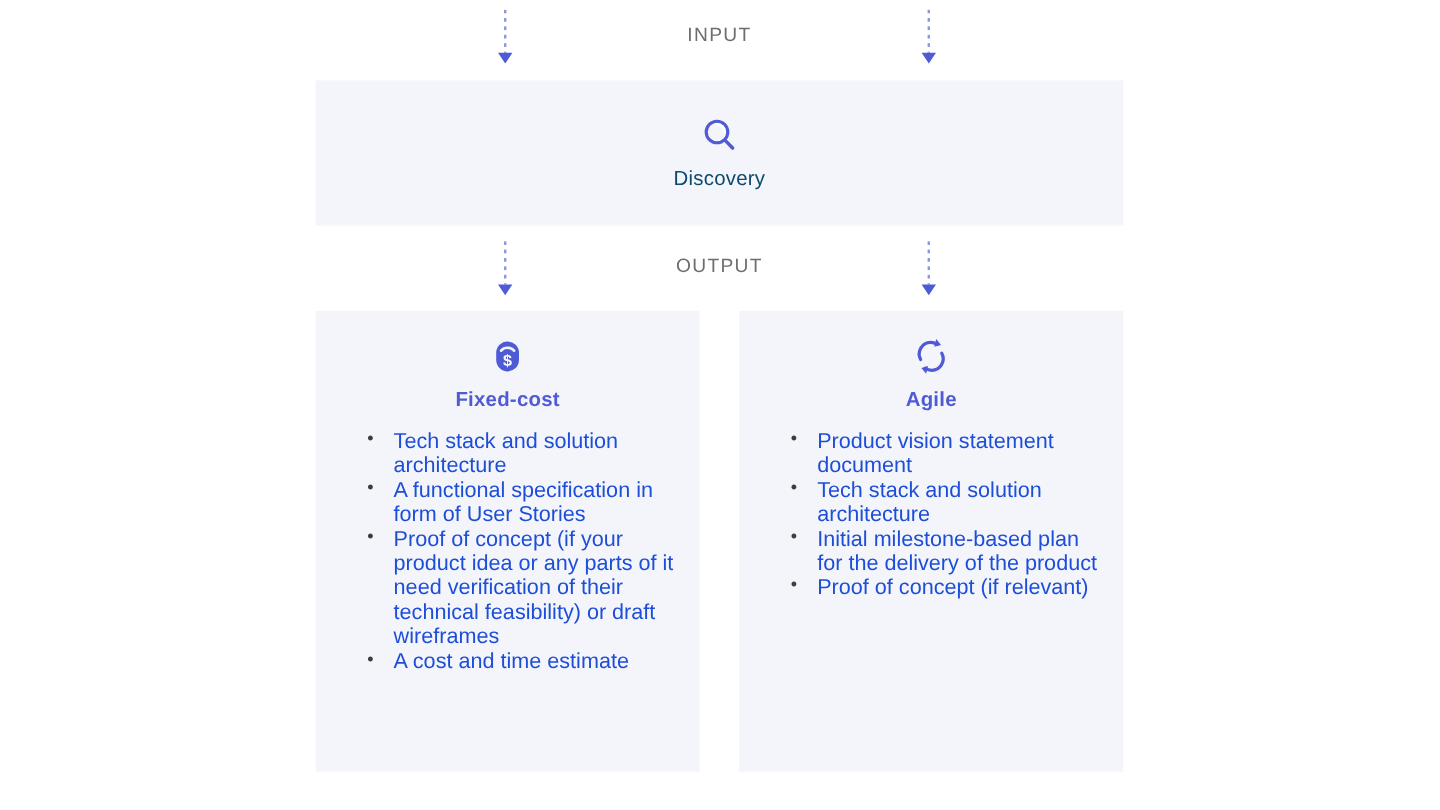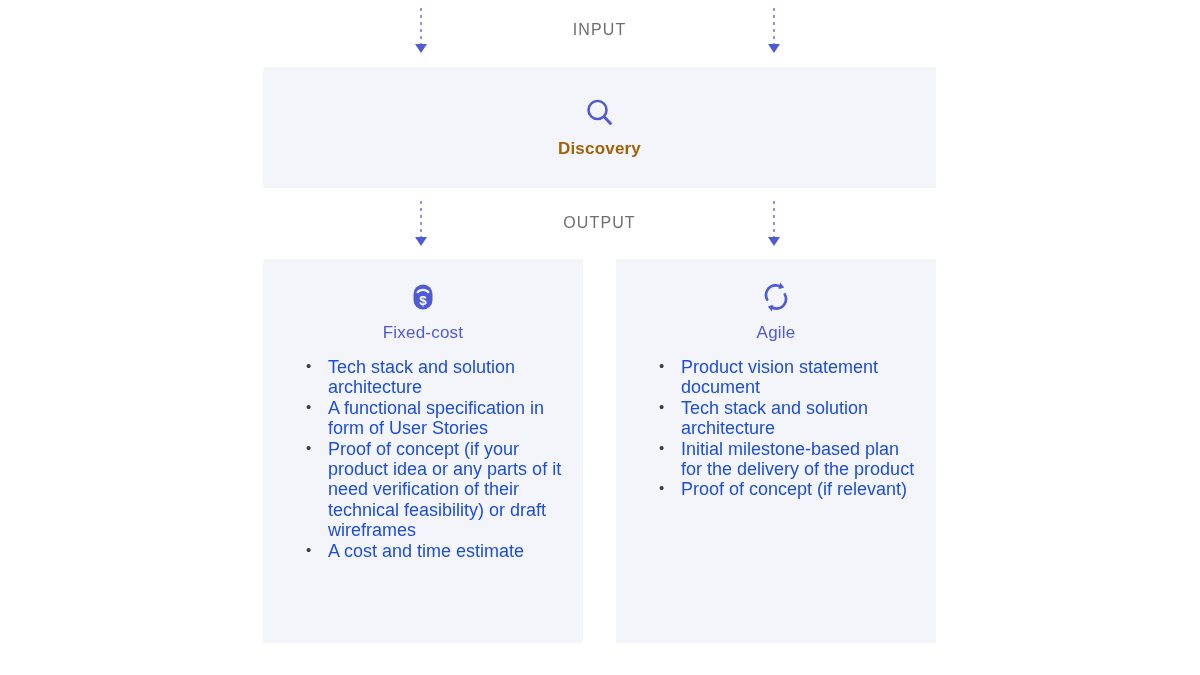--- a/index.html
+++ b/index.html
@@ -80,22 +80,22 @@
     display: flex;
     flex-direction: column;
     align-items: center;
     justify-content: center;
   }
 
   .panel-icon { margin-bottom: 9px; line-height: 0; }
 
   .panel-title {
     font-size: 17px;
-    font-weight: bold;
-    color: #a16207;
+    font-weight: normal;
+    color: #0c4a6e;
     letter-spacing: 0.2px;
   }
 
   
   #cards {
     position: absolute;
     left: 263px;
     top: 259px;
     width: 673px;
     height: 384px;
@@ -110,21 +110,21 @@
     padding: 21px 14px 20px 14px;
     display: flex;
     flex-direction: column;
     align-items: center;
   }
 
   .card-icon { line-height: 0; margin-bottom: 9px; }
 
   .card-title {
     font-size: 17px;
-    font-weight: normal;
+    font-weight: bold;
     color: #4f5bd5;
     margin-bottom: 14px;
     letter-spacing: 0.2px;
   }
 
   .card-list {
     list-style: none;
     width: 100%;
     padding-left: 26px;
     padding-right: 4px;

